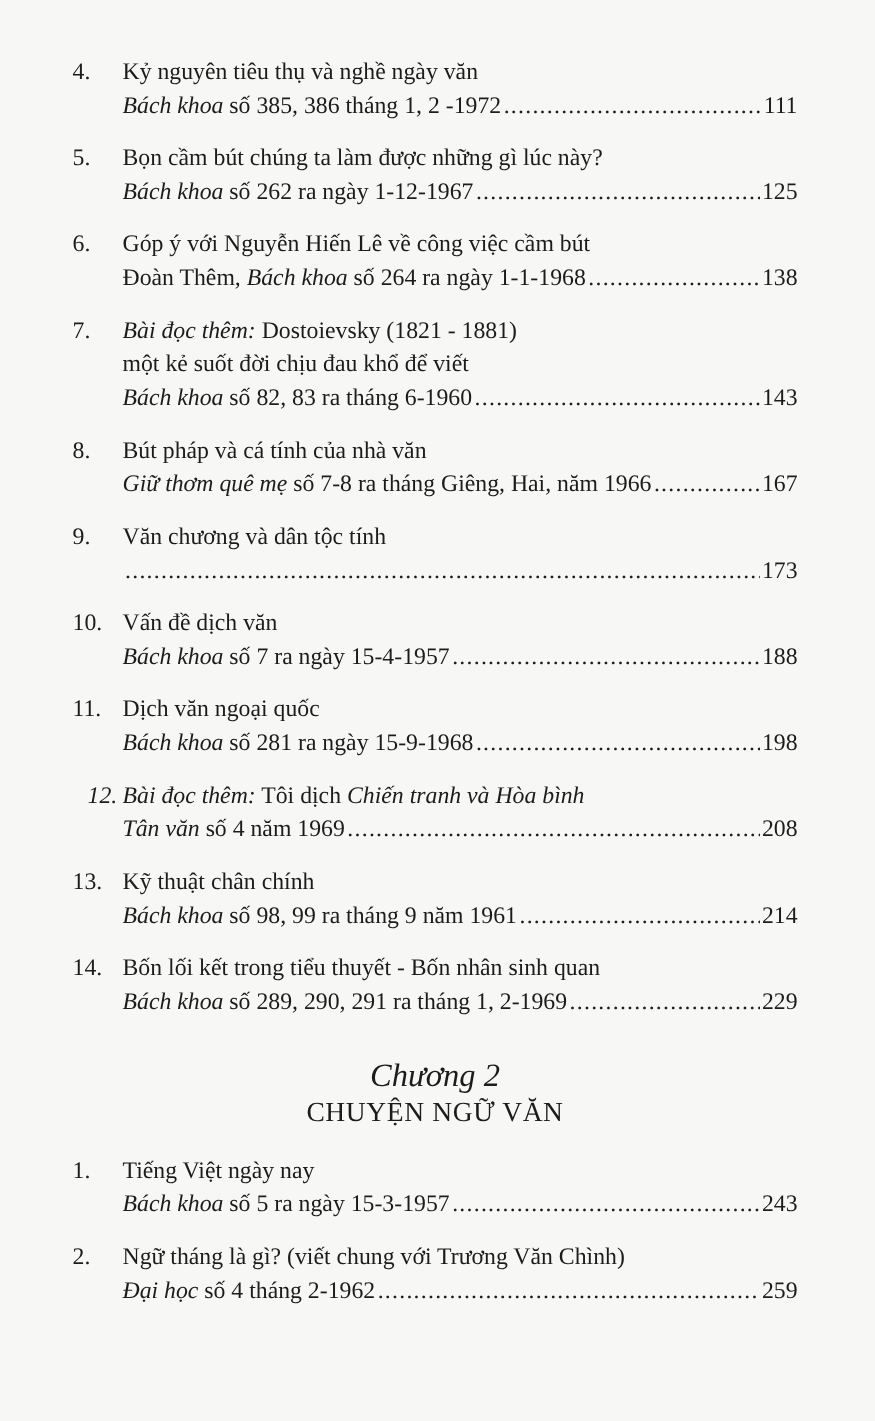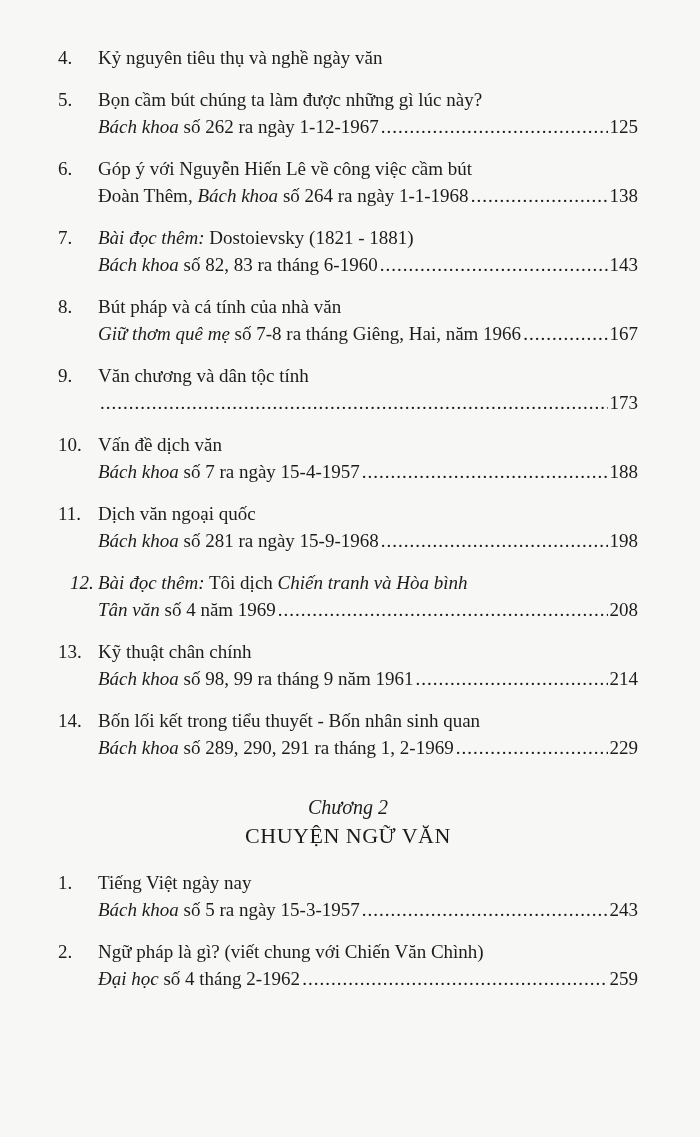--- a/index.html
+++ b/index.html
@@ -22,34 +22,39 @@
   .leader-line .dots {
     flex: 1 1 auto; overflow: hidden; margin: 0 2px;
     letter-spacing: 1px;
   }
   .leader-line .dots::before {
     content: "........................................................................................................................................................";
   }
   .leader-line .pg { flex: 0 0 auto; }
   i { font-style: italic; }
   .chapter { text-align: center; margin: 32px 0 18px 0; }
-  .chapter .ch-label { font-style: italic; font-size: 20px; line-height: 28px; display: block; }
+  .chapter .ch-label { font-style: italic; font-size: 26px; line-height: 28px; display: block; }
   .chapter .ch-title { font-size: 22px; line-height: 30px; letter-spacing: 0.5px; display: block; }
 </style>
 </head>
 <body>
 
 <div class="page">
   <div class="toc">
     <div id="part1">
         <div class="entry">
     <span class="num">4.</span>
     <div class="body">
       <span class="line"><i></i><span>Kỷ nguyên tiêu thụ và nghề ngày văn</span><i></i><span></span></span>
 
+      <span class="leader-line">
+        <span class="src"><span></span><i>Bách khoa</i><span> số 385, 386 tháng 1, 2 -1972</span></span>
+        <span class="dots"></span>
+        <span class="pg">111</span>
+      </span>
     </div>
   </div>
         <div class="entry">
     <span class="num">5.</span>
     <div class="body">
       <span class="line"><i></i><span>Bọn cầm bút chúng ta làm được những gì lúc này?</span><i></i><span></span></span>
 
       <span class="leader-line">
         <span class="src"><span></span><i>Bách khoa</i><span> số 262 ra ngày 1-12-1967</span></span>
         <span class="dots"></span>
@@ -66,20 +71,21 @@
         <span class="src"><span>Đoàn Thêm, </span><i>Bách khoa</i><span> số 264 ra ngày 1-1-1968</span></span>
         <span class="dots"></span>
         <span class="pg">138</span>
       </span>
     </div>
   </div>
         <div class="entry">
     <span class="num">7.</span>
     <div class="body">
       <span class="line"><i>Bài đọc thêm:</i><span> Dostoievsky (1821 - 1881)</span><i></i><span></span></span>
+      <span class="line">một kẻ suốt đời chịu đau khổ để viết</span>
       <span class="leader-line">
         <span class="src"><span></span><i>Bách khoa</i><span> số 82, 83 ra tháng 6-1960</span></span>
         <span class="dots"></span>
         <span class="pg">143</span>
       </span>
     </div>
   </div>
         <div class="entry">
     <span class="num">8.</span>
     <div class="body">
@@ -177,21 +183,21 @@
       <span class="leader-line">
         <span class="src"><span></span><i>Bách khoa</i><span> số 5 ra ngày 15-3-1957</span></span>
         <span class="dots"></span>
         <span class="pg">243</span>
       </span>
     </div>
   </div>
         <div class="entry">
     <span class="num">2.</span>
     <div class="body">
-      <span class="line"><i></i><span>Ngữ pháp là gì? (viết chung với Chiến Văn Chình)</span><i></i><span></span></span>
+      <span class="line"><i></i><span>Ngữ tháng là gì? (viết chung với Trương Văn Chình)</span><i></i><span></span></span>
 
       <span class="leader-line">
         <span class="src"><span></span><i>Đại học</i><span> số 4 tháng 2-1962</span></span>
         <span class="dots"></span>
         <span class="pg">259</span>
       </span>
     </div>
   </div>
       </div>
   </div>

